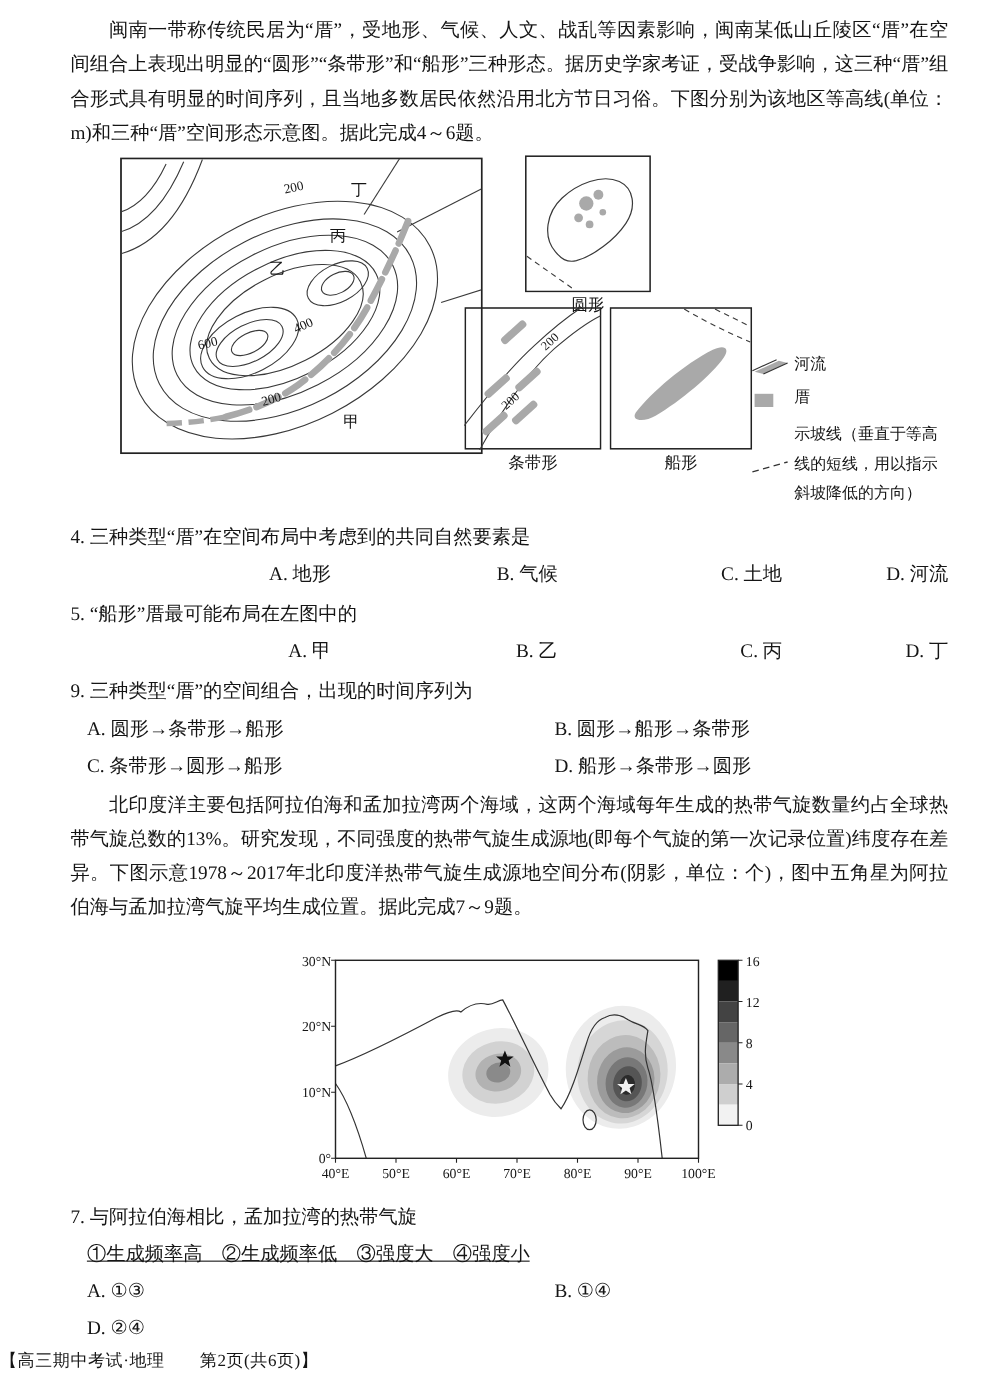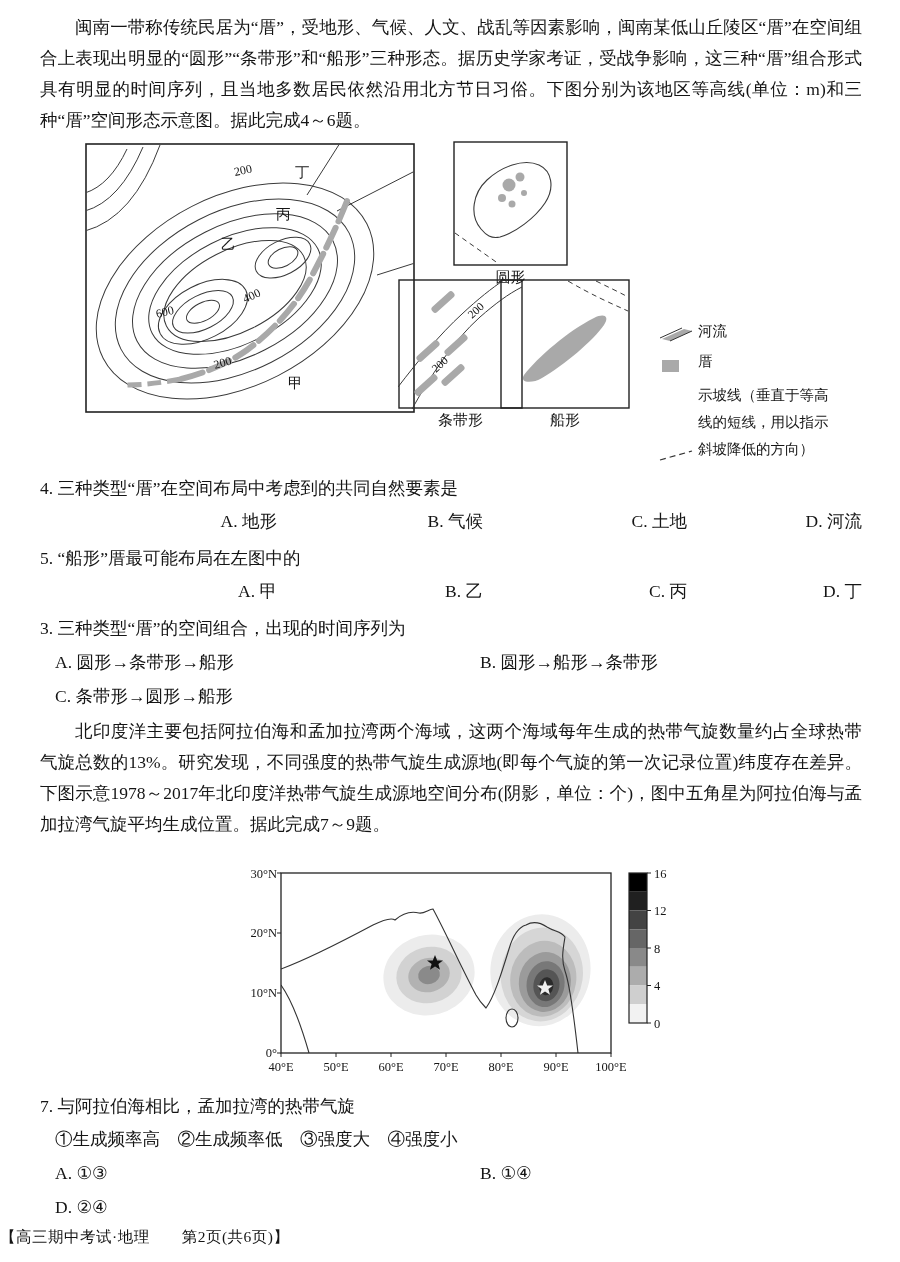--- a/index.html
+++ b/index.html
@@ -1,31 +1,31 @@
 <!DOCTYPE html>
 <html><head>
 <meta charset="utf-8">
 <style>
   html,body{margin:0;padding:0;background:#fff;}
   body{width:900px;height:1262px;font-family:"Liberation Serif","DejaVu Serif",serif;color:#151515;overflow:hidden;}
-  .page{position:relative;box-sizing:border-box;width:900px;height:1262px;padding:12px 38px 0 40px;}
+  .page{position:relative;box-sizing:border-box;width:900px;height:1262px;padding:12px 38px 0 64px;}
   .passage{font-size:17.5px;line-height:1.78;text-align:justify;text-indent:2em;margin:0 0 4px 0;}
   .figure1{position:relative;height:324px;margin:4px 0 8px 0;}
   .fig-abs{position:absolute;}
   .shape-wrap{position:absolute;text-align:center;}
   .shape-label{font-size:15px;margin-top:2px;}
   .legend{position:absolute;left:618px;top:180px;font-size:14.5px;line-height:1.5;width:190px;}
-  .legend-row{display:flex;align-items:flex-end;margin-bottom:9px;}
+  .legend-row{display:flex;align-items:center;margin-bottom:9px;}
   .legend-sym{width:40px;flex:none;padding-top:3px;}
   .legend-multiline div{line-height:1.85;}
   .question{font-size:17.5px;line-height:1.75;}
   .stem{margin:6px 0 0 0;}
   .opts-4{display:grid;grid-template-columns:222px 206px 204px auto;padding-left:15px;margin:3px 0 4px 0;text-align:right;}
   .opts-2{display:grid;grid-template-columns:425px auto;padding-left:15px;margin:3px 0 4px 0;}
-  .subs{padding-left:15px;margin:3px 0 0 0;}
+  .subs{padding-left:15px;margin:3px 0 0 0;text-decoration:underline;}
   .figure2{margin:26px 0 6px 193px;}
   .footer{position:absolute;left:0;bottom:14px;width:100%;font-size:15.5px;letter-spacing:.5px;}
   svg{display:block;}
   svg text{font-family:"Liberation Serif","DejaVu Serif",serif;fill:#151515;}
 </style>
 </head>
 <body>
 
 <div class="page">
 
@@ -109,21 +109,21 @@
           <rect x="-14" y="-3.5" width="28" height="7" rx="3" transform="translate(55,96) rotate(-42)"></rect>
         </g>
         <g font-size="11.5">
           <text x="74" y="40" transform="rotate(-42 74 40)">200</text>
           <text x="38" y="94" transform="rotate(-42 38 94)">200</text>
         </g>
       </svg>
       <div class="shape-label">条带形</div>
     </div>
 
-    <div class="shape-wrap" style="left:460px;top:138px;width:130px;">
+    <div class="shape-wrap" style="left:490px;top:138px;width:130px;">
       <svg width="130" height="130" viewBox="0 0 130 130">
         <rect x="1" y="1" width="128" height="128" fill="none" stroke="#222" stroke-width="1.4"></rect>
         <g fill="none" stroke="#3a3a3a" stroke-width="1" stroke-dasharray="5 4">
           <path d="M 68,2 C 92,16 110,24 128,32"></path>
           <path d="M 96,2 C 108,8 119,13 128,18"></path>
         </g>
         <path d="M 24,96 C 38,78 68,52 94,39 C 104,34 110,37 104,46 C 93,62 64,86 42,99 C 32,105 19,104 24,96 Z" fill="#a9a9a9"></path>
       </svg>
       <div class="shape-label">船形</div>
     </div>
@@ -176,27 +176,28 @@
     <div class="stem">5. “船形”厝最可能布局在左图中的</div>
     <div class="opts-4">
       <span>A. 甲</span>
       <span>B. 乙</span>
       <span>C. 丙</span>
       <span>D. 丁</span>
     </div>
   </div>
 
   <div class="question">
-    <div class="stem">3. 三种类型“厝”的空间组合，出现的时间序列为</div>
+    <div class="stem">9. 三种类型“厝”的空间组合，出现的时间序列为</div>
     <div class="opts-2">
       <span>A. 圆形→条带形→船形</span>
       <span>B. 圆形→船形→条带形</span>
     </div>
     <div class="opts-2">
       <span>C. 条带形→圆形→船形</span>
+      <span>D. 船形→条带形→圆形</span>
     </div>
   </div>
 
   <p class="passage">北印度洋主要包括阿拉伯海和孟加拉湾两个海域，这两个海域每年生成的热带气旋数量约占全球热带气旋总数的13%。研究发现，不同强度的热带气旋生成源地(即每个气旋的第一次记录位置)纬度存在差异。下图示意1978～2017年北印度洋热带气旋生成源地空间分布(阴影，单位：个)，图中五角星为阿拉伯海与孟加拉湾气旋平均生成位置。据此完成7～9题。</p>
 
   <div class="figure2">
     <svg width="452" height="218" viewBox="0 0 452 218">
       <defs>
         <clipPath id="cyclip">
             <rect x="48" y="6" width="330" height="180"></rect>

